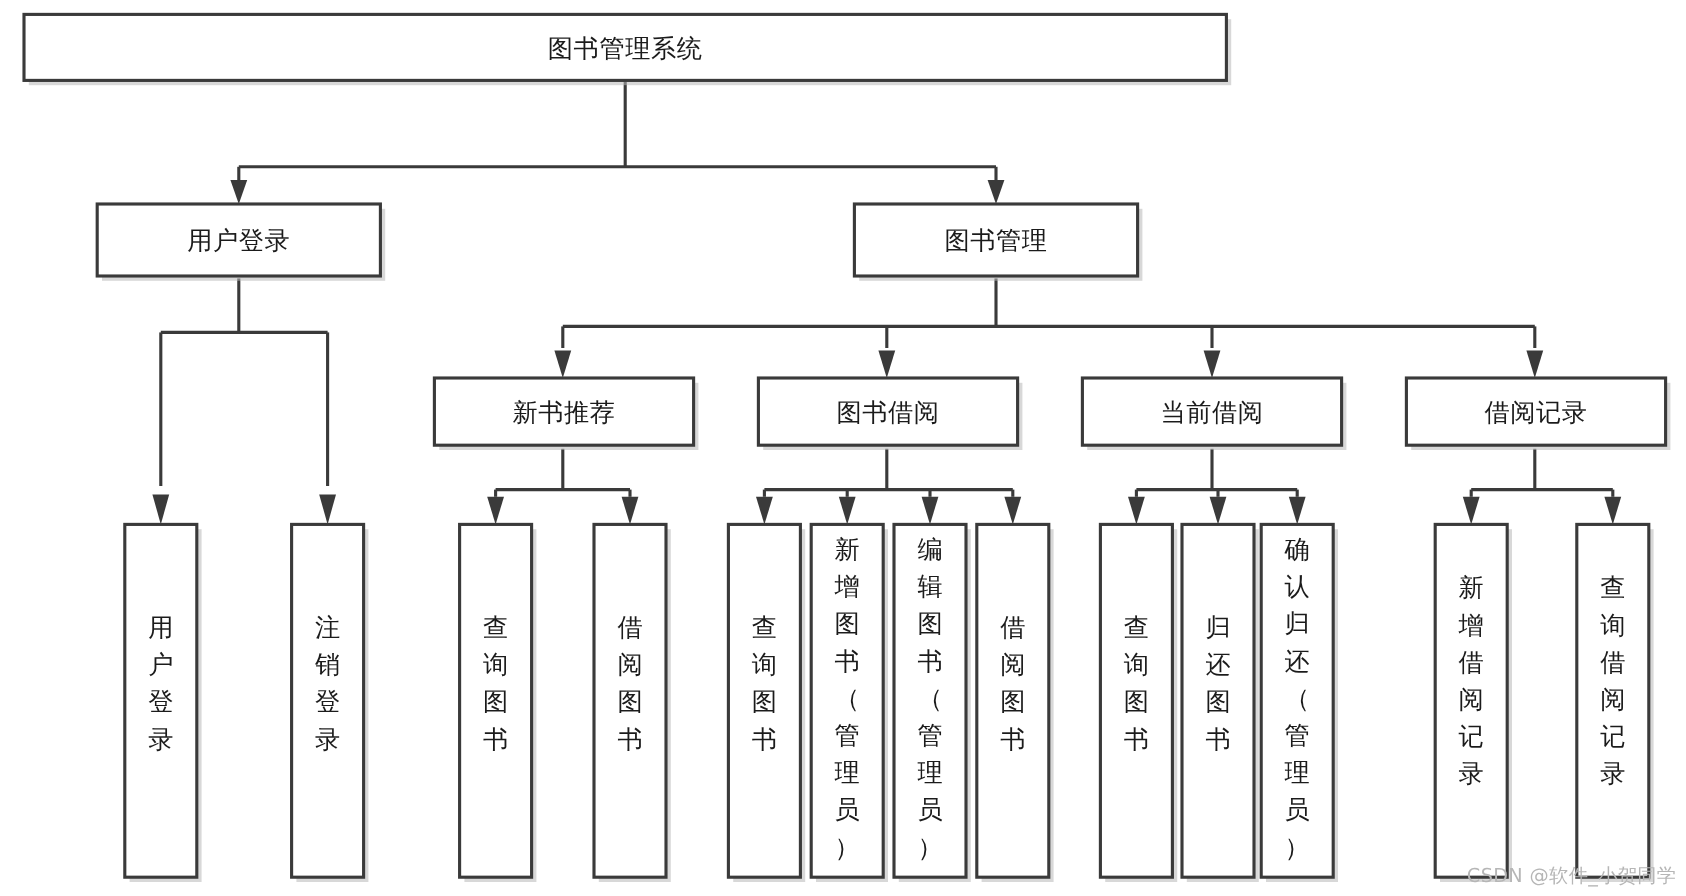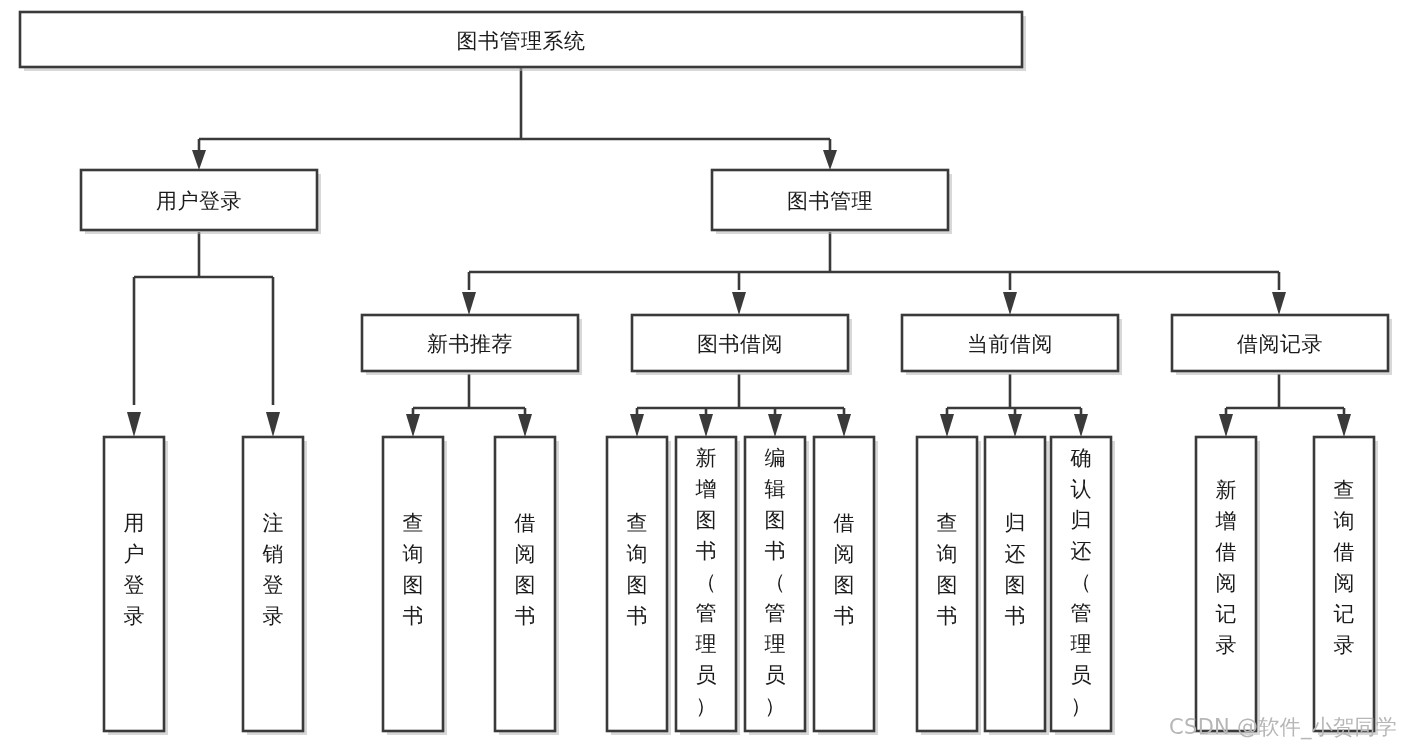--- a/index.html
+++ b/index.html
@@ -58,21 +58,21 @@
     font-family: "DejaVu Sans", "Liberation Sans", sans-serif;
     font-size: 21px;
     fill: #1b1b1b;
     text-anchor: middle;
   }
   .watermark-text {
     position: absolute;
     right: 8px;
     bottom: 6px;
     font-family: "DejaVu Sans", "Liberation Sans", sans-serif;
-    font-size: 21px;
+    font-size: 16px;
     color: #b6b6b6;
     white-space: nowrap;
     user-select: none;
     letter-spacing: 0.3px;
   }
 </style>
 </head>
 <body>
 
 <div id="diagram-root">

